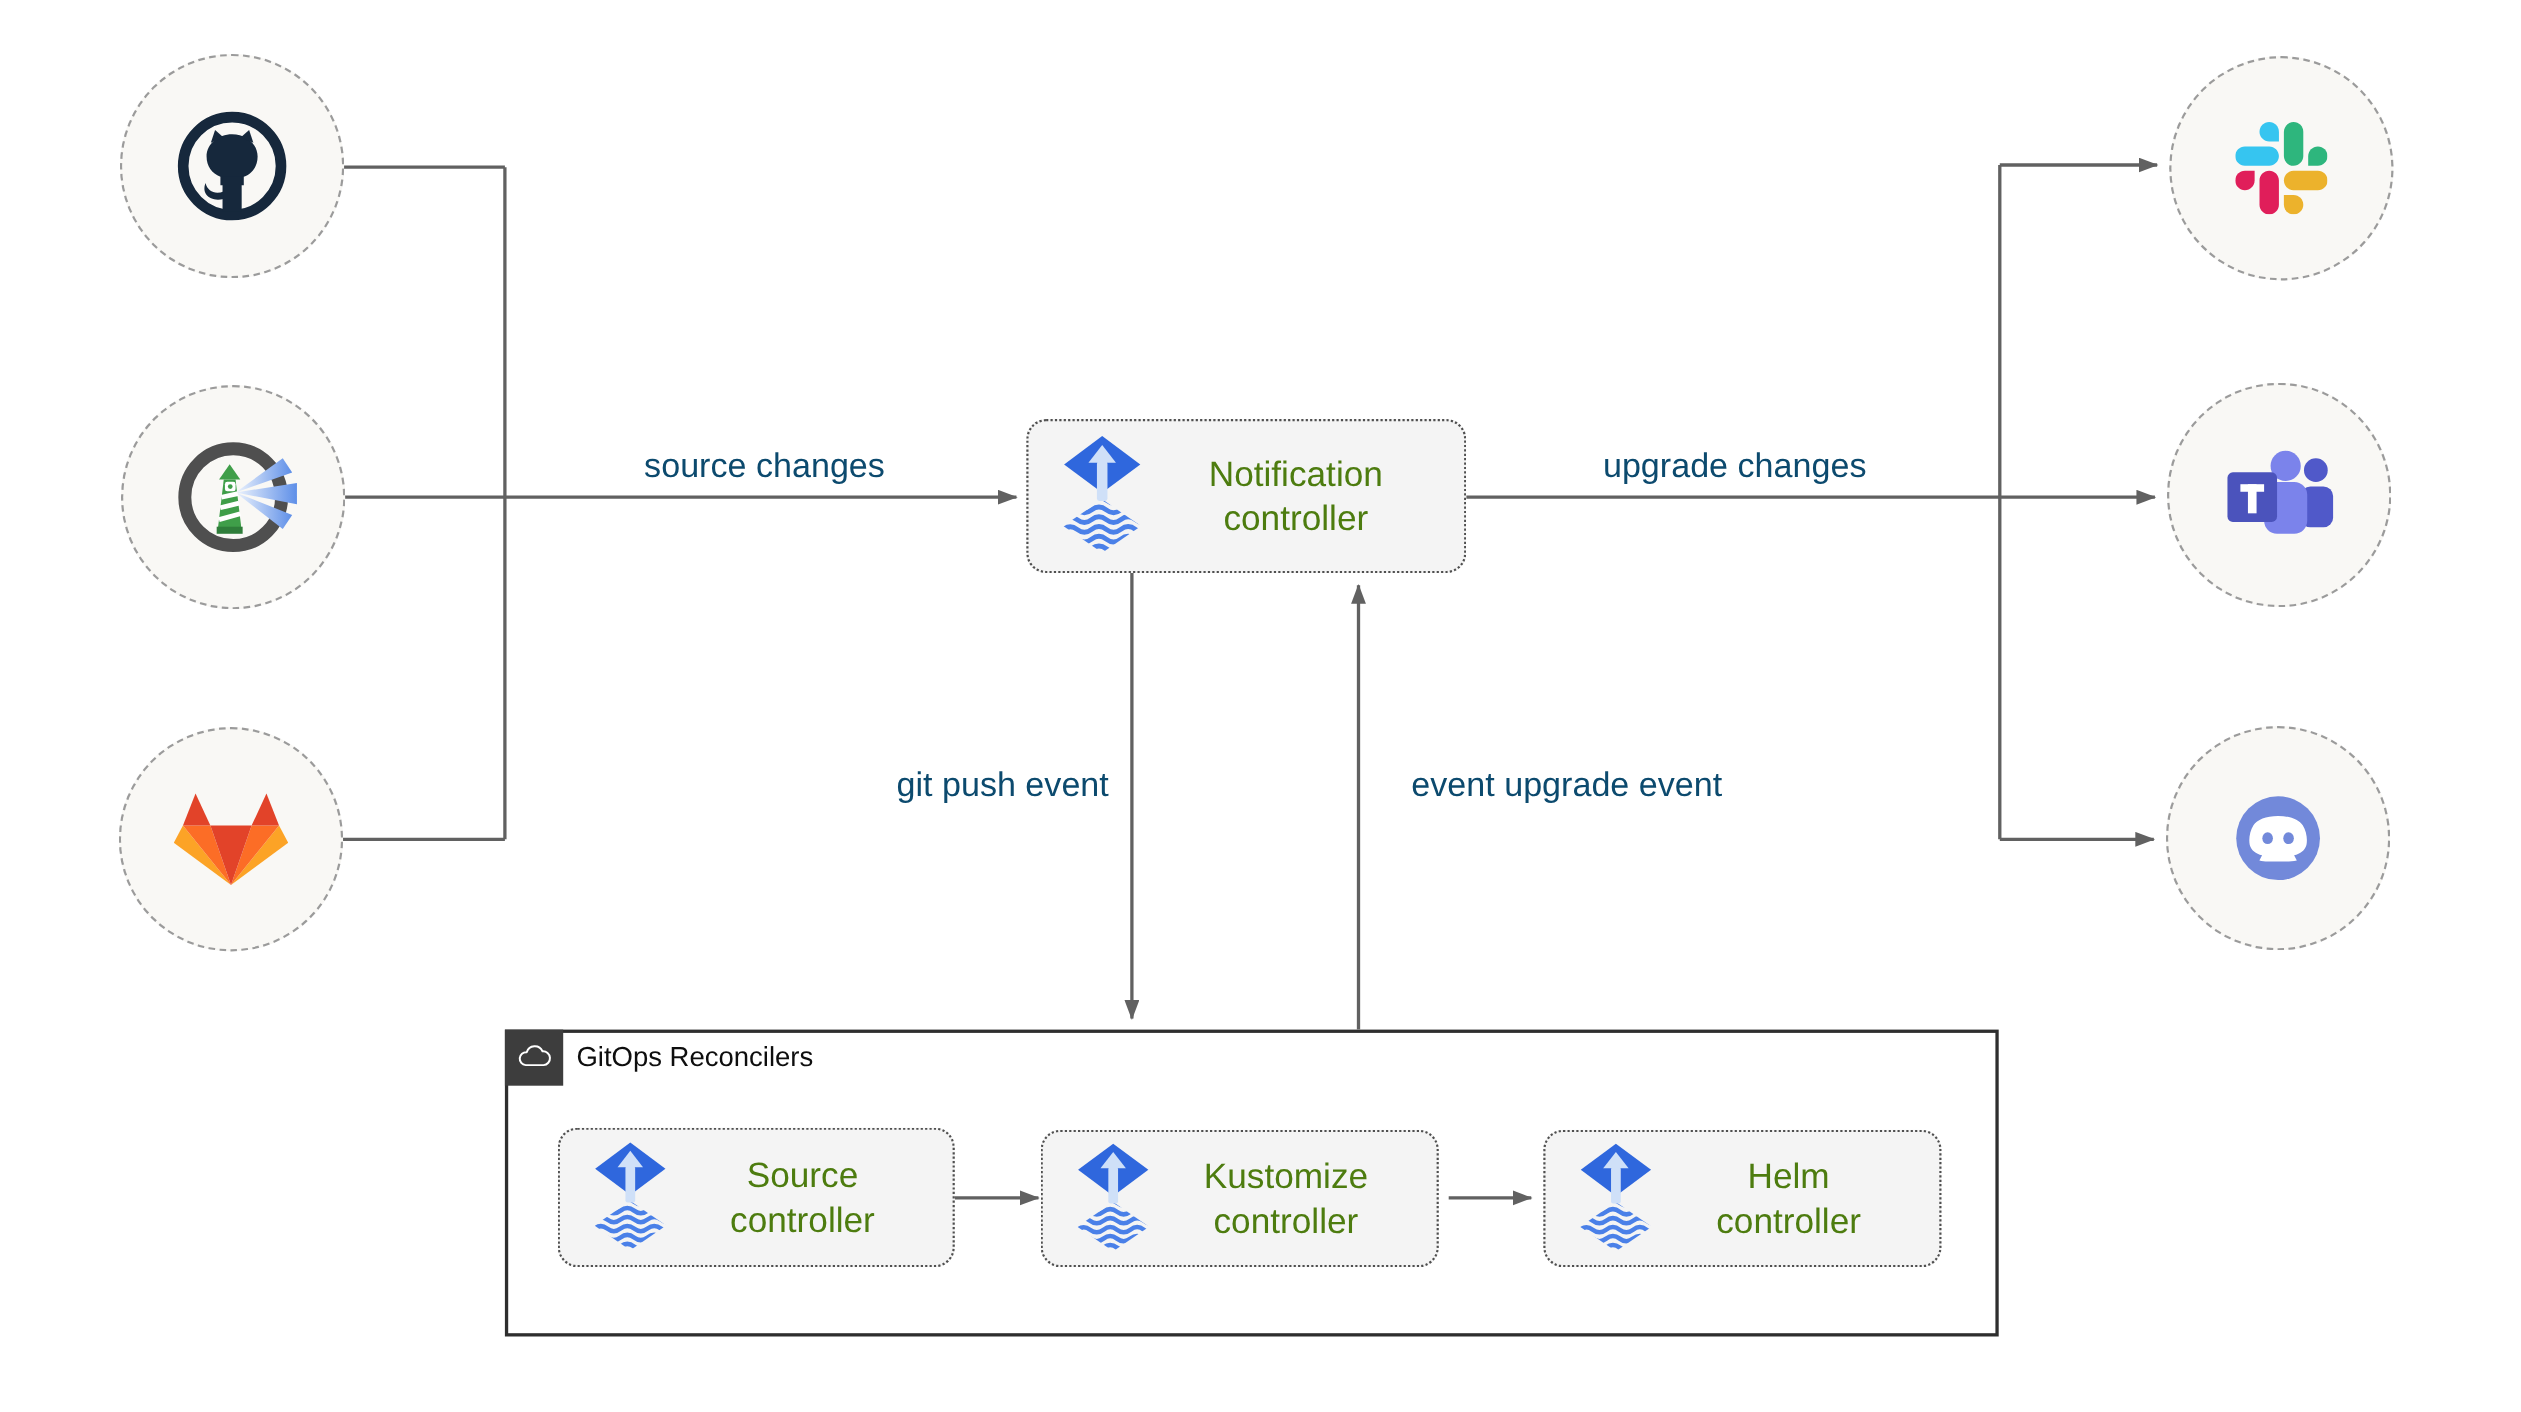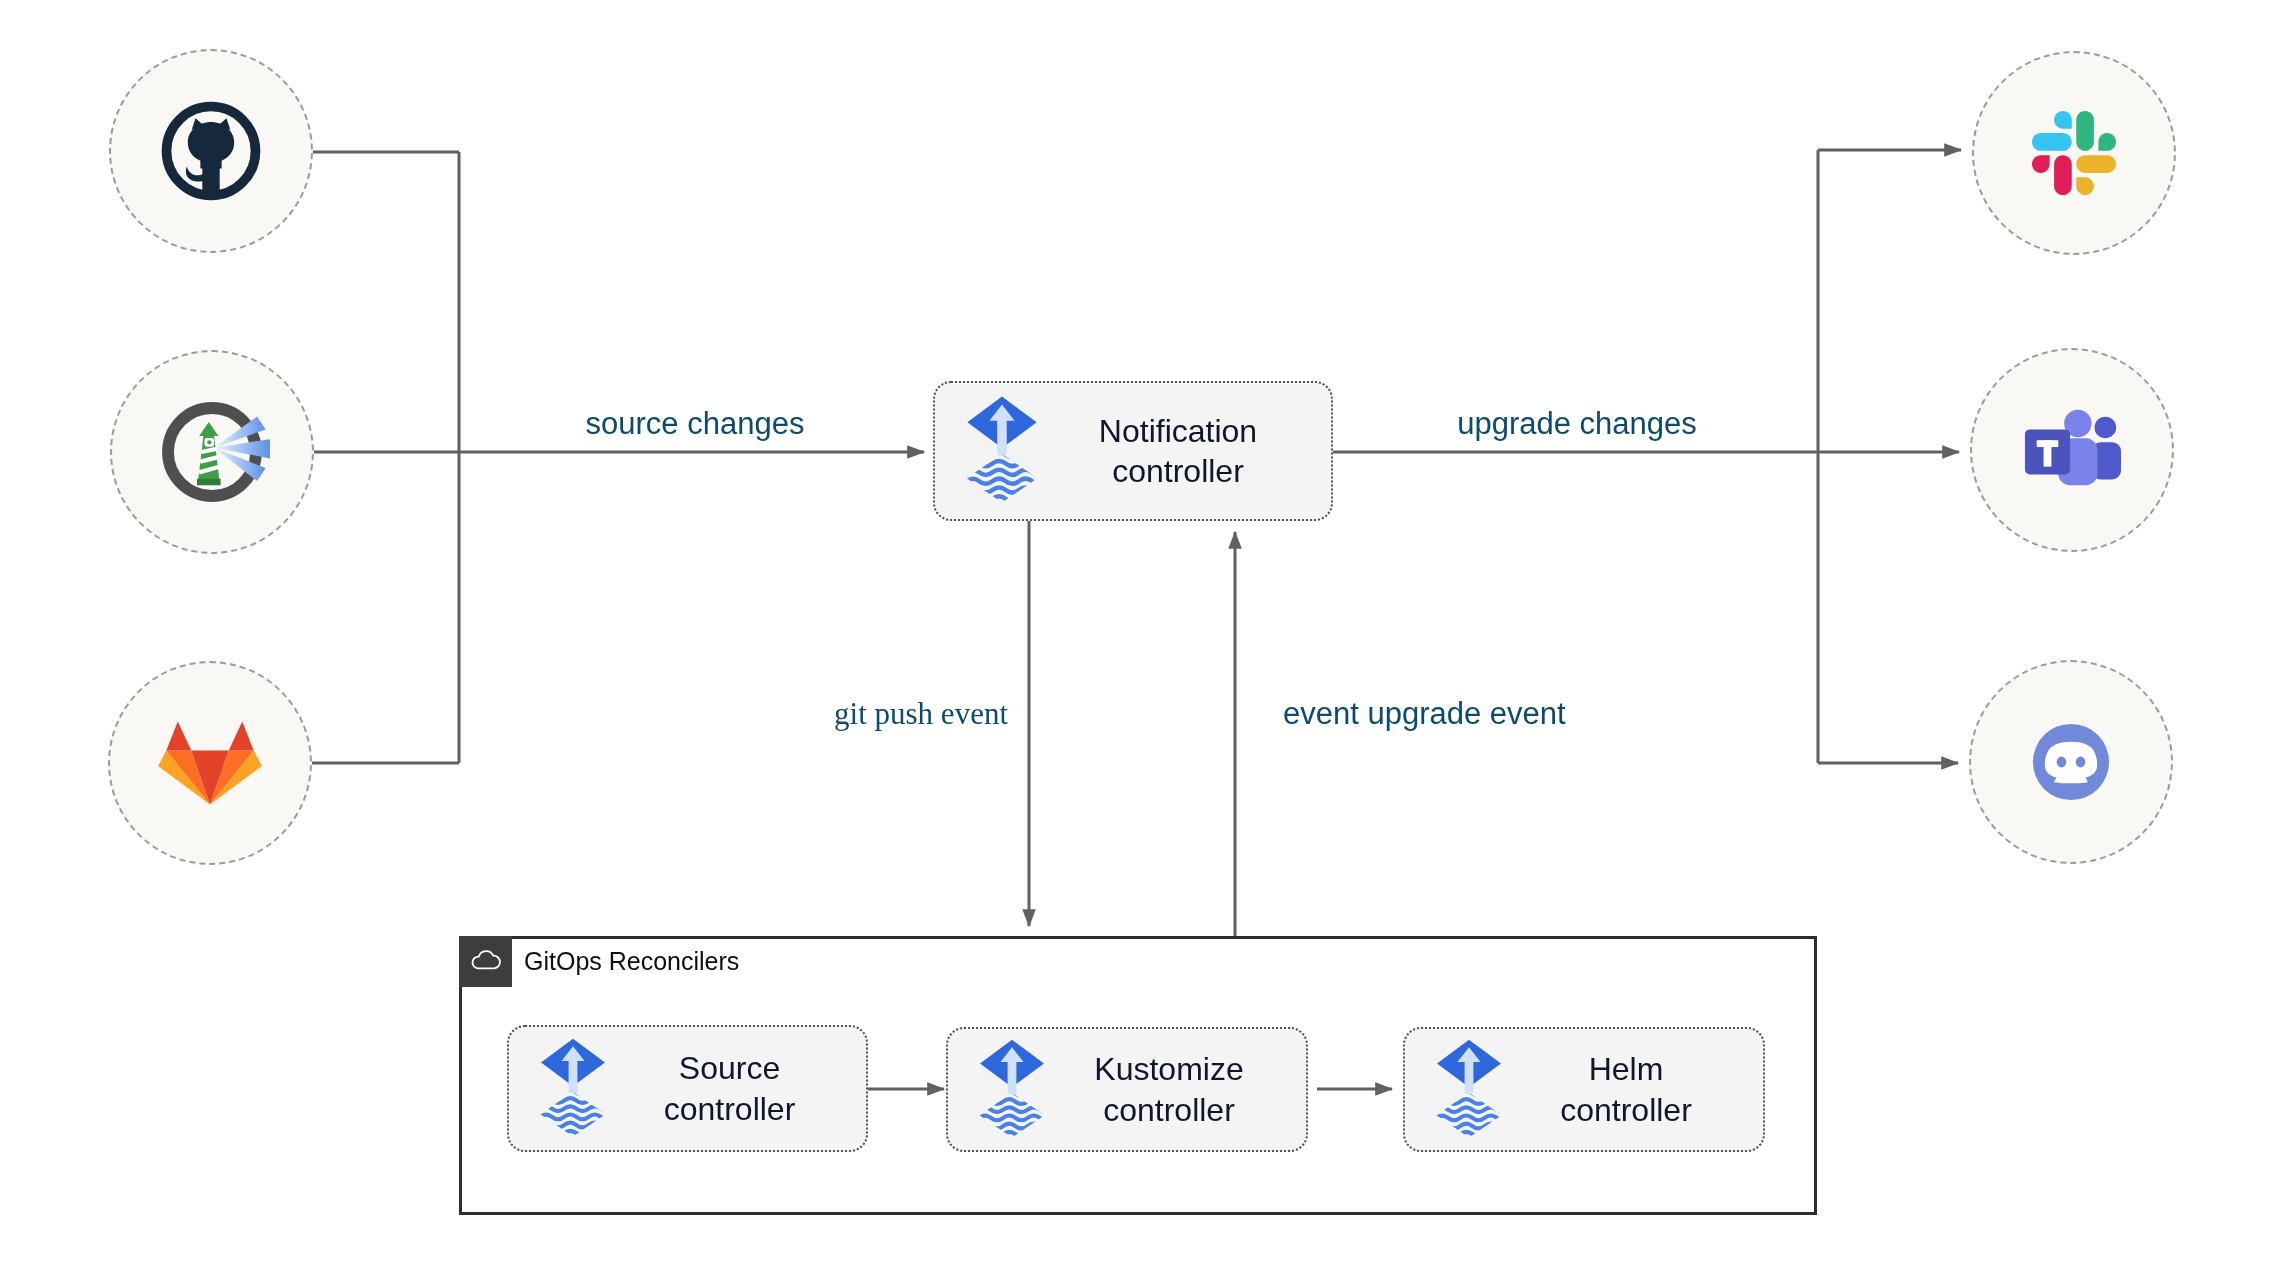--- a/index.html
+++ b/index.html
@@ -13,27 +13,27 @@
   .node{position:absolute;width:204px;height:204px;border-radius:50%;
         border:2px dashed #9b9b9b;background:#f9f8f5;box-sizing:border-box;
         display:flex;align-items:center;justify-content:center;z-index:3;}
 
   
   .ctrl{position:absolute;border:2px dotted #4f4f4f;border-radius:18px;
         background:#f4f4f4;box-sizing:border-box;display:flex;
         align-items:center;z-index:3;}
   .ctrl .flux{margin-left:30px;flex:0 0 auto;}
   .ctrl .lbl{flex:1;text-align:center;font-size:32px;line-height:1.26;
-             color:#0f172a;padding-right:14px;}
+             color:#4d7c0f;padding-right:14px;}
 
   
   .edge-label{position:absolute;font-size:31px;color:#0c4a6e;
               white-space:nowrap;z-index:4;}
   .center{transform:translateX(-50%);}
-  .rightalign{transform:translateX(-100%);font-family:Liberation Serif, serif;}
+  .rightalign{transform:translateX(-100%);}
 
   
   #gitops{position:absolute;left:459px;top:936px;width:1358px;height:279px;
           border:3px solid #2e2e2e;background:#ffffff;box-sizing:border-box;z-index:1;}
   #gitops-badge{position:absolute;left:-3px;top:-3px;width:53px;height:51px;
           background:#3d3d3d;display:flex;align-items:center;justify-content:center;}
   #gitops-title{position:absolute;left:62px;top:8px;font-size:25px;color:#0e0e0e;}
 </style>
 </head>
 <body>

